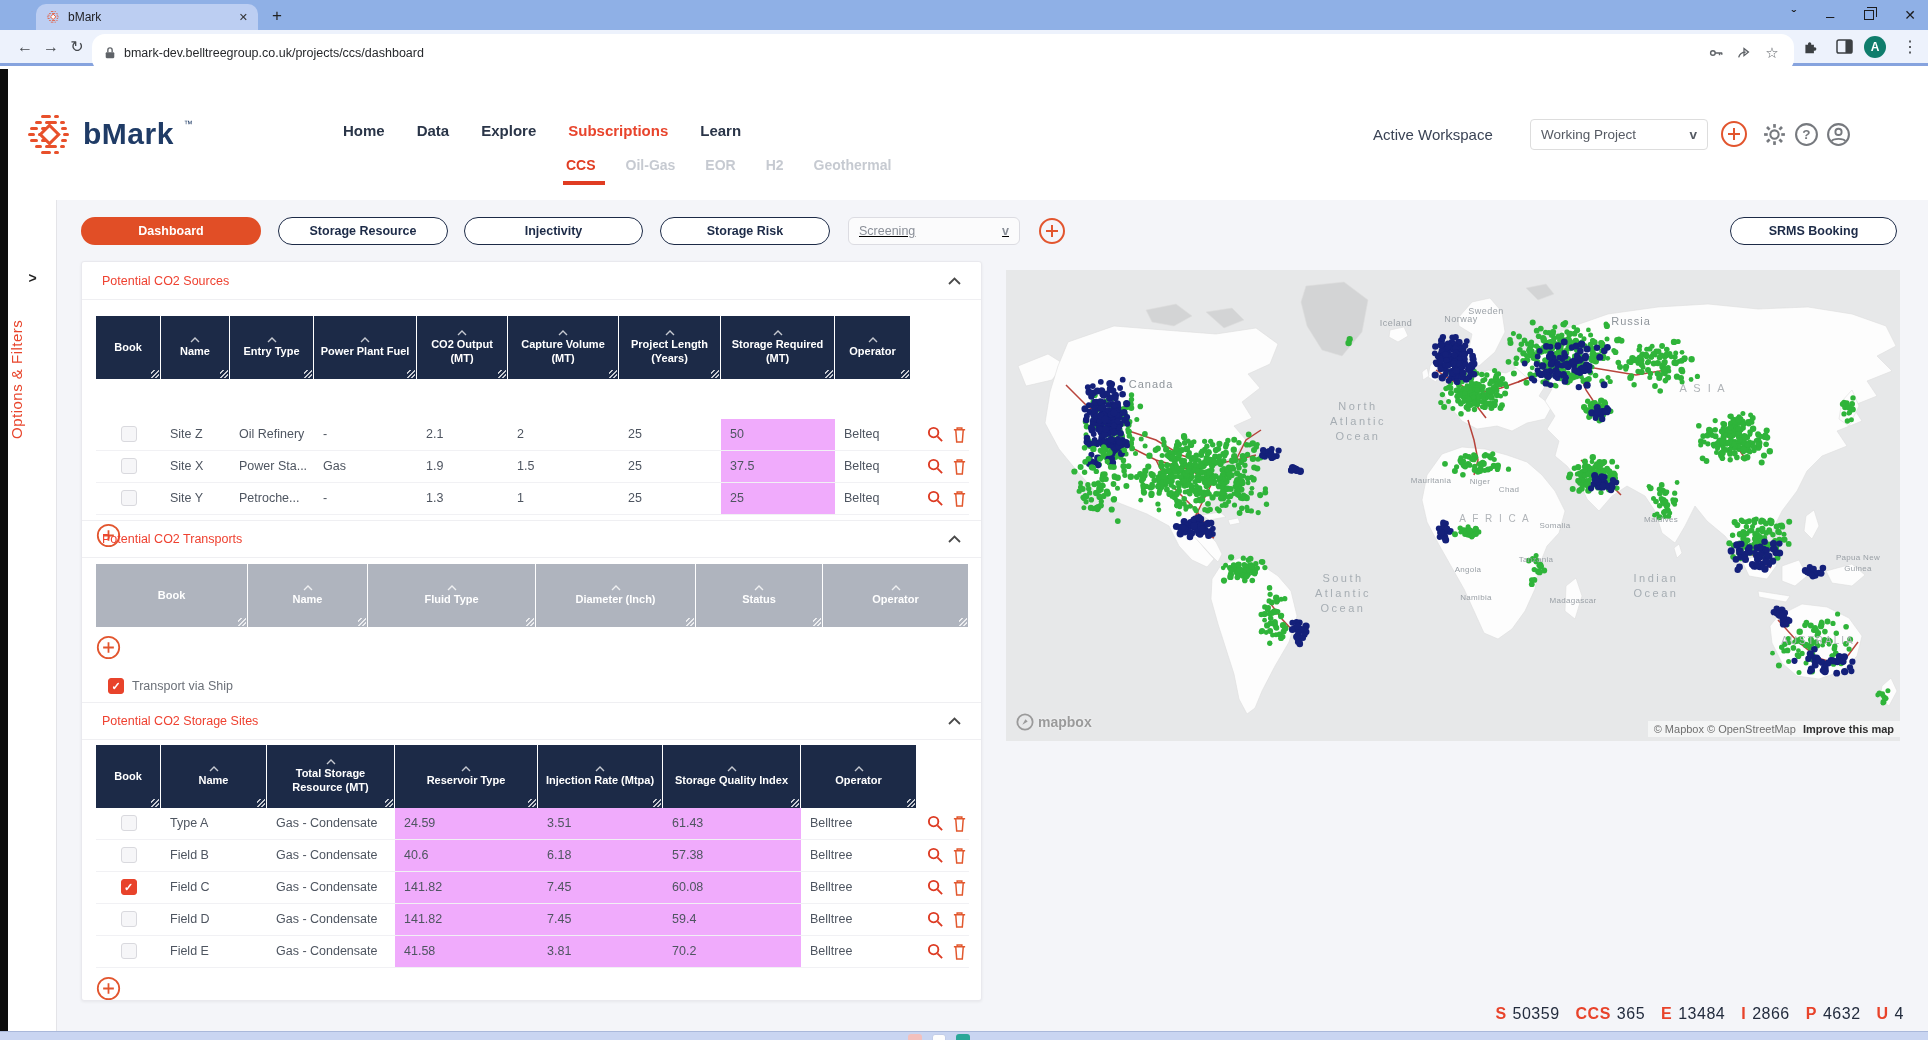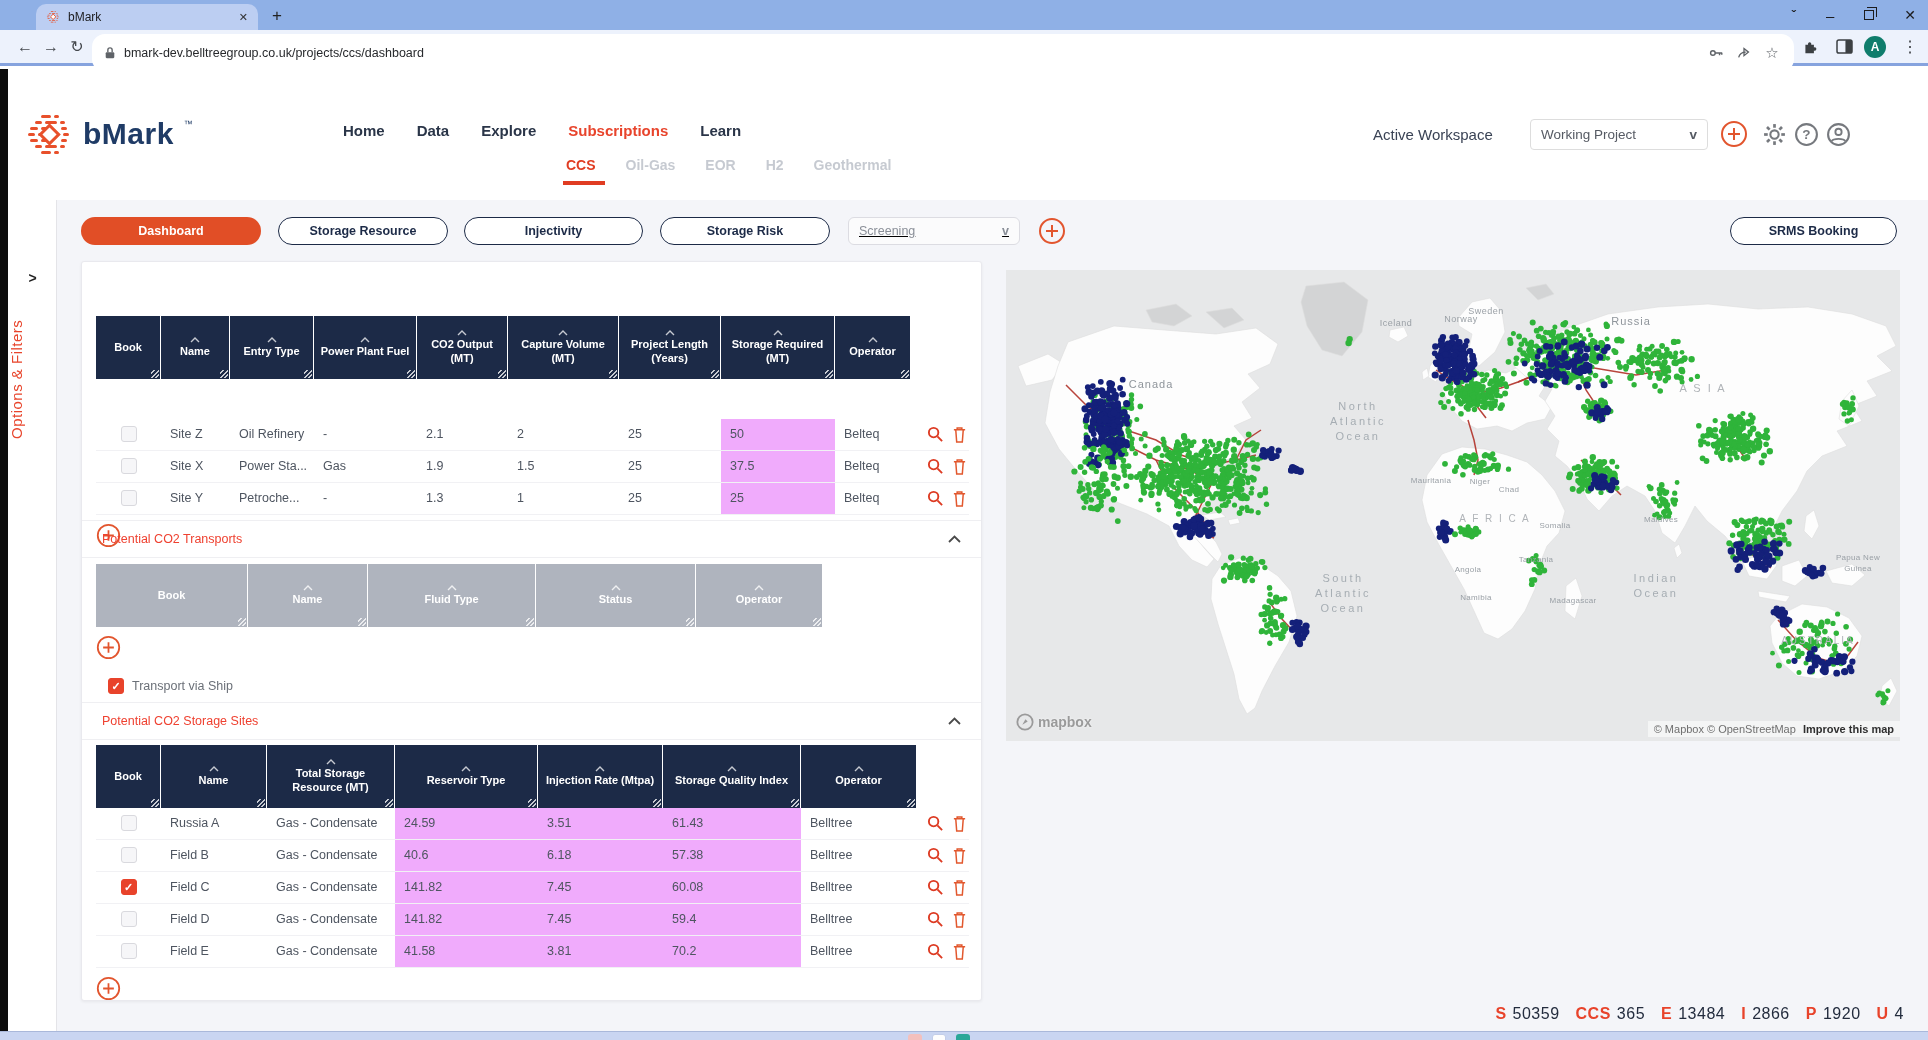--- a/index.html
+++ b/index.html
@@ -269,20 +269,26 @@
   <span style="position:absolute;left:1038px;top:148px;"><svg width="28" height="28" viewBox="0 0 28 28">
         <circle cx="14" cy="14" r="12" fill="none" stroke="#e2552e" stroke-width="2"></circle>
         <path d="M14 8v12M8 14h12" stroke="#e2552e" stroke-width="2"></path>
       </svg></span>
   <div class="pill pill-line" style="left:1730px;width:167px;">
       <span>SRMS Booking</span>
     </div>
 
   <div class="panel">
 
+    <div class="sec-title" style="top:0;">
+      <span class="t">Potential CO2 Sources</span>
+      <svg width="13" height="8" viewBox="0 0 13 8">
+          <polyline points="1,7 6.5,1.5 12,7" fill="none" stroke="#4a4a4a" stroke-width="1.8"></polyline>
+        </svg>
+    </div>
     <div style="position:absolute;left:14px;top:54px;width:873px;">
       <div class="grid t-srch hrow">
         <div class="hd">
             <span>Book</span>
           </div>
         <div class="hd">
             <svg class="caret" width="10" height="6" viewBox="0 0 10 6">
               <polyline points="1,5 5,1 9,5" fill="none" stroke="rgba(255,255,255,.75)" stroke-width="1.4"></polyline>
             </svg>
             <span>Name</span>
@@ -422,20 +428,26 @@
         <div class="hd gray">
             <svg class="caret" width="10" height="6" viewBox="0 0 10 6">
               <polyline points="1,5 5,1 9,5" fill="none" stroke="rgba(255,255,255,.8)" stroke-width="1.4"></polyline>
             </svg>
             <span>Fluid Type</span>
           </div>
         <div class="hd gray">
             <svg class="caret" width="10" height="6" viewBox="0 0 10 6">
               <polyline points="1,5 5,1 9,5" fill="none" stroke="rgba(255,255,255,.8)" stroke-width="1.4"></polyline>
             </svg>
+            <span>Diameter (Inch)</span>
+          </div>
+        <div class="hd gray">
+            <svg class="caret" width="10" height="6" viewBox="0 0 10 6">
+              <polyline points="1,5 5,1 9,5" fill="none" stroke="rgba(255,255,255,.8)" stroke-width="1.4"></polyline>
+            </svg>
             <span>Status</span>
           </div>
         <div class="hd gray">
             <svg class="caret" width="10" height="6" viewBox="0 0 10 6">
               <polyline points="1,5 5,1 9,5" fill="none" stroke="rgba(255,255,255,.8)" stroke-width="1.4"></polyline>
             </svg>
             <span>Operator</span>
           </div>
       </div>
       <div class="plusrow" style="margin-left:0;"><svg width="25" height="25" viewBox="0 0 28 28">
@@ -494,21 +506,21 @@
               <polyline points="1,5 5,1 9,5" fill="none" stroke="rgba(255,255,255,.75)" stroke-width="1.4"></polyline>
             </svg>
             <span>Operator</span>
           </div>
       </div>
       <div id="sto-rows">
           <div class="grid t-sto brow" style="height: 32px;">
             <div class="cell ctr">
               <span class="ckb"></span>
             </div>
-            <div class="cell">Russia A</div>
+            <div class="cell">Type A</div>
             <div class="cell">Gas - Condensate</div>
             <div class="cell gray">24.59</div>
             <div class="cell gray">3.51</div>
             <div class="cell gray">61.43</div>
             <div class="cell">Belltree</div>
             <div class="rowicons">
               <svg width="17" height="17" viewBox="0 0 18 18">
                 <circle cx="7" cy="7" r="5" fill="none" stroke="#dd3b23" stroke-width="2"></circle>
                 <line x1="11" y1="11" x2="16" y2="16" stroke="#dd3b23" stroke-width="2"></line>
               </svg>
@@ -3255,21 +3267,21 @@
       <span>© Mapbox © OpenStreetMap</span>
       <b style="margin-left:4px;">Improve this map</b>
     </div>
   </div>
 
   <div class="statusbar">
     <span><span class="k">S</span><span class="vl">50359</span></span>
     <span><span class="k">CCS</span><span class="vl">365</span></span>
     <span><span class="k">E</span><span class="vl">13484</span></span>
     <span><span class="k">I</span><span class="vl">2866</span></span>
-    <span><span class="k">P</span><span class="vl">1920</span></span>
+    <span><span class="k">P</span><span class="vl">4632</span></span>
     <span><span class="k">U</span><span class="vl">4</span></span>
   </div>
 </div>
 
 <div class="taskbar">
   <span class="tsk" style="left:908px;background:#f3c0bd;"></span>
   <span class="tsk" style="left:932px;background:#fdfdfd;border:1px solid #c2cde8;"></span>
   <span class="tsk" style="left:956px;background:#2aa798;"></span>
 </div>
 

